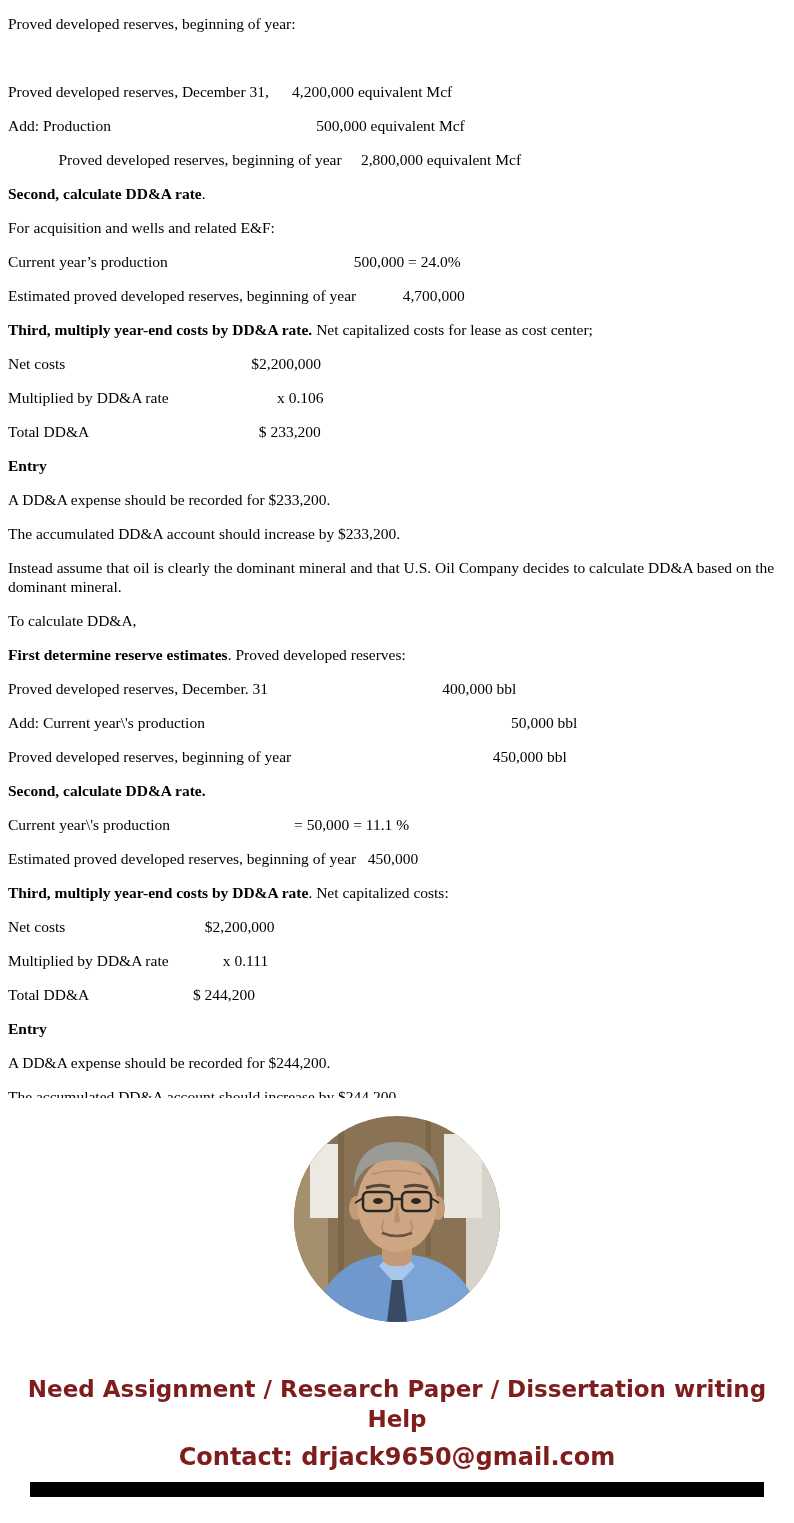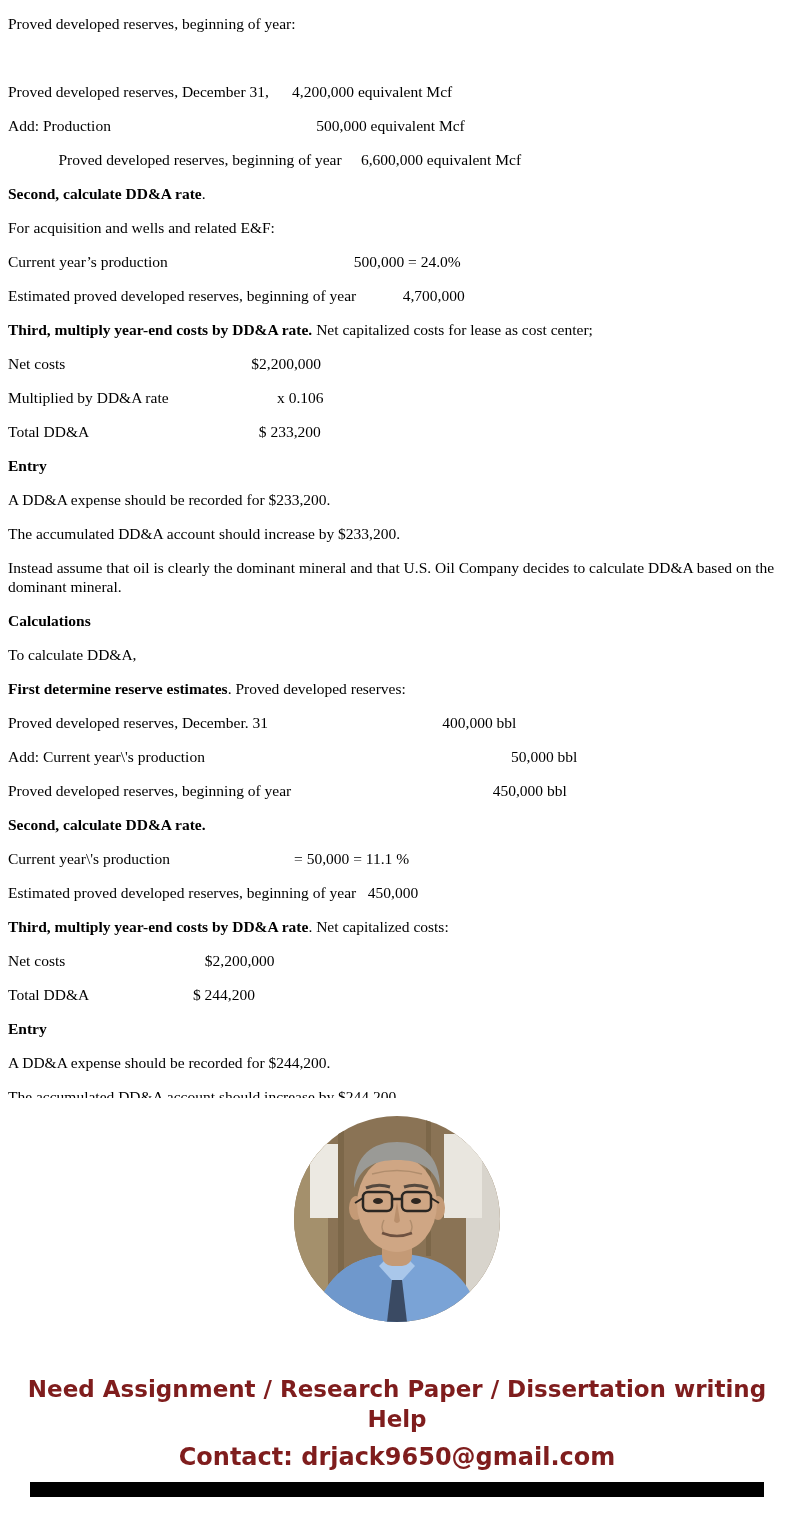--- a/index.html
+++ b/index.html
@@ -67,44 +67,44 @@
     background: #000000;
   }
 </style>
 </head>
 <body>
 
 <div class="doc">
     <p class="doc-line">Proved developed reserves, beginning of year:</p>
     <p class="doc-line spacer-before">Proved developed reserves, December 31,      4,200,000 equivalent Mcf</p>
     <p class="doc-line">Add: Production                                                     500,000 equivalent Mcf</p>
-    <p class="doc-line">             Proved developed reserves, beginning of year     6,600,000 equivalent Mcf</p>
+    <p class="doc-line">             Proved developed reserves, beginning of year     2,800,000 equivalent Mcf</p>
     <p class="doc-line"><b>Second, calculate DD&amp;A rate</b>.</p>
     <p class="doc-line">For acquisition and wells and related E&amp;F:</p>
     <p class="doc-line">Current year’s production                                                500,000 = 24.0%</p>
     <p class="doc-line">Estimated proved developed reserves, beginning of year            4,700,000</p>
     <p class="doc-line"><b>Third, multiply year-end costs by DD&amp;A rate.</b> Net capitalized costs for lease as cost center;</p>
     <p class="doc-line">Net costs                                                $2,200,000</p>
     <p class="doc-line">Multiplied by DD&amp;A rate                            x 0.106</p>
     <p class="doc-line">Total DD&amp;A                                            $ 233,200</p>
     <p class="doc-line"><b>Entry</b></p>
     <p class="doc-line">A DD&amp;A expense should be recorded for $233,200.</p>
     <p class="doc-line">The accumulated DD&amp;A account should increase by $233,200.</p>
     <p class="doc-line">Instead assume that oil is clearly the dominant mineral and that U.S. Oil Company decides to calculate DD&amp;A based on the dominant mineral.</p>
-    <p class="doc-line"><b>Calculations</b></p>
     <p class="doc-line">To calculate DD&amp;A,</p>
     <p class="doc-line"><b>First determine reserve estimates</b>. Proved developed reserves:</p>
     <p class="doc-line">Proved developed reserves, December. 31                                             400,000 bbl</p>
     <p class="doc-line">Add: Current year\'s production                                                                               50,000 bbl</p>
     <p class="doc-line">Proved developed reserves, beginning of year                                                    450,000 bbl</p>
     <p class="doc-line"><b>Second, calculate DD&amp;A rate.</b></p>
     <p class="doc-line">Current year\'s production                                = 50,000 = 11.1 %</p>
     <p class="doc-line">Estimated proved developed reserves, beginning of year   450,000</p>
     <p class="doc-line"><b>Third, multiply year-end costs by DD&amp;A rate</b>. Net capitalized costs:</p>
     <p class="doc-line">Net costs                                    $2,200,000</p>
+    <p class="doc-line">Multiplied by DD&amp;A rate              x 0.111</p>
     <p class="doc-line">Total DD&amp;A                           $ 244,200</p>
     <p class="doc-line"><b>Entry</b></p>
     <p class="doc-line">A DD&amp;A expense should be recorded for $244,200.</p>
     <p class="doc-line clipped">The accumulated DD&amp;A account should increase by $244,200.</p>
   </div>
 
 <div class="photo-wrap">
   <div class="photo">
     <svg viewBox="0 0 206 206" width="206" height="206" xmlns="http://www.w3.org/2000/svg">
       <rect width="206" height="206" fill="#8a7355"></rect>

